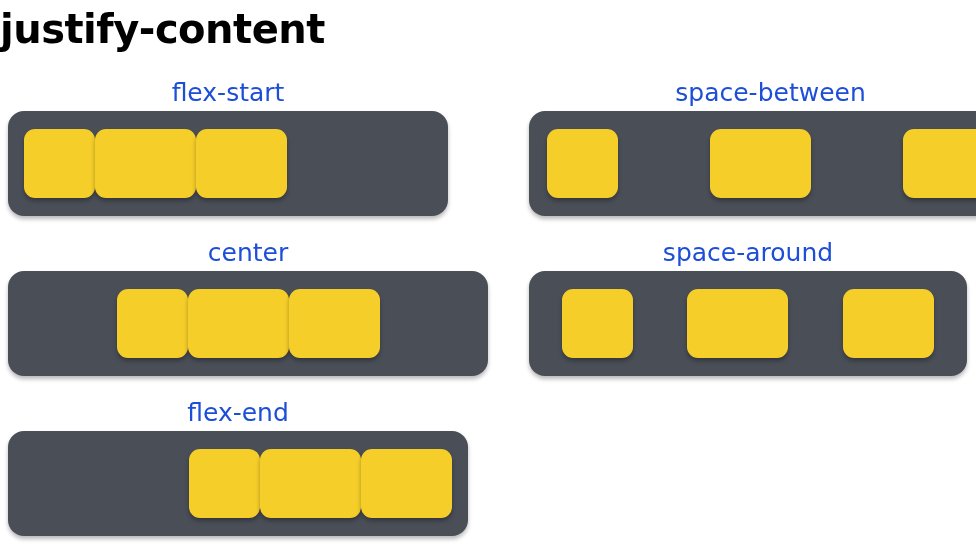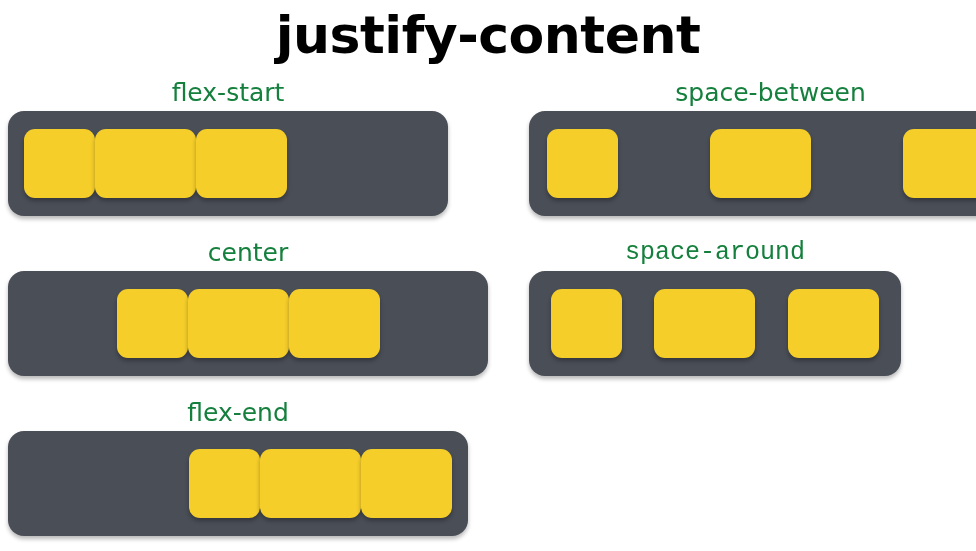--- a/index.html
+++ b/index.html
@@ -13,36 +13,36 @@
     font-family: "DejaVu Sans", sans-serif;
     overflow: hidden;
     position: relative;
   }
 
   #page-title {
     position: absolute;
     left: 0;
     top: 8px;
     width: 976px;
-    text-align: center;
-    font-size: 52px;
+    text-align: left;
+    font-size: 40px;
     font-weight: bold;
     color: #000000;
     letter-spacing: -0.5px;
     line-height: 1.05;
   }
 
   .demo {
     position: absolute;
   }
 
   .demo-label {
     text-align: center;
     font-size: 25px;
-    color: #15803d;
+    color: #1d4ed8;
     line-height: 1.0;
     margin-bottom: 6px;
     white-space: nowrap;
   }
 
   .flex-container {
     background: #4a4e57;
     border-radius: 16px;
     height: 105px;
     box-sizing: border-box;
@@ -107,20 +107,20 @@
 
 <div class="demo" id="demo-3" style="left: 529px; width: 483px;">
   <div class="demo-label">space-between</div>
   <div class="flex-container jc-space-between" style="height: 105px; background-color: rgb(74, 78, 87);">
     <div class="flex-item" style="width: 71px; background-color: rgb(245, 206, 42);"></div>
     <div class="flex-item" style="width: 101px; background-color: rgb(245, 206, 42);"></div>
     <div class="flex-item" style="width: 91px; background-color: rgb(245, 206, 42);"></div>
   </div>
 </div>
 
-<div class="demo" id="demo-4" style="left: 529px; width: 372px; font-family: Liberation Mono, monospace;">
+<div class="demo" id="demo-4" style="left: 529px; width: 438px;">
   <div class="demo-label">space-around</div>
   <div class="flex-container jc-space-around" style="height: 105px; background-color: rgb(74, 78, 87);">
     <div class="flex-item" style="width: 71px; background-color: rgb(245, 206, 42);"></div>
     <div class="flex-item" style="width: 101px; background-color: rgb(245, 206, 42);"></div>
     <div class="flex-item" style="width: 91px; background-color: rgb(245, 206, 42);"></div>
   </div>
 </div>
 
 </body></html>

